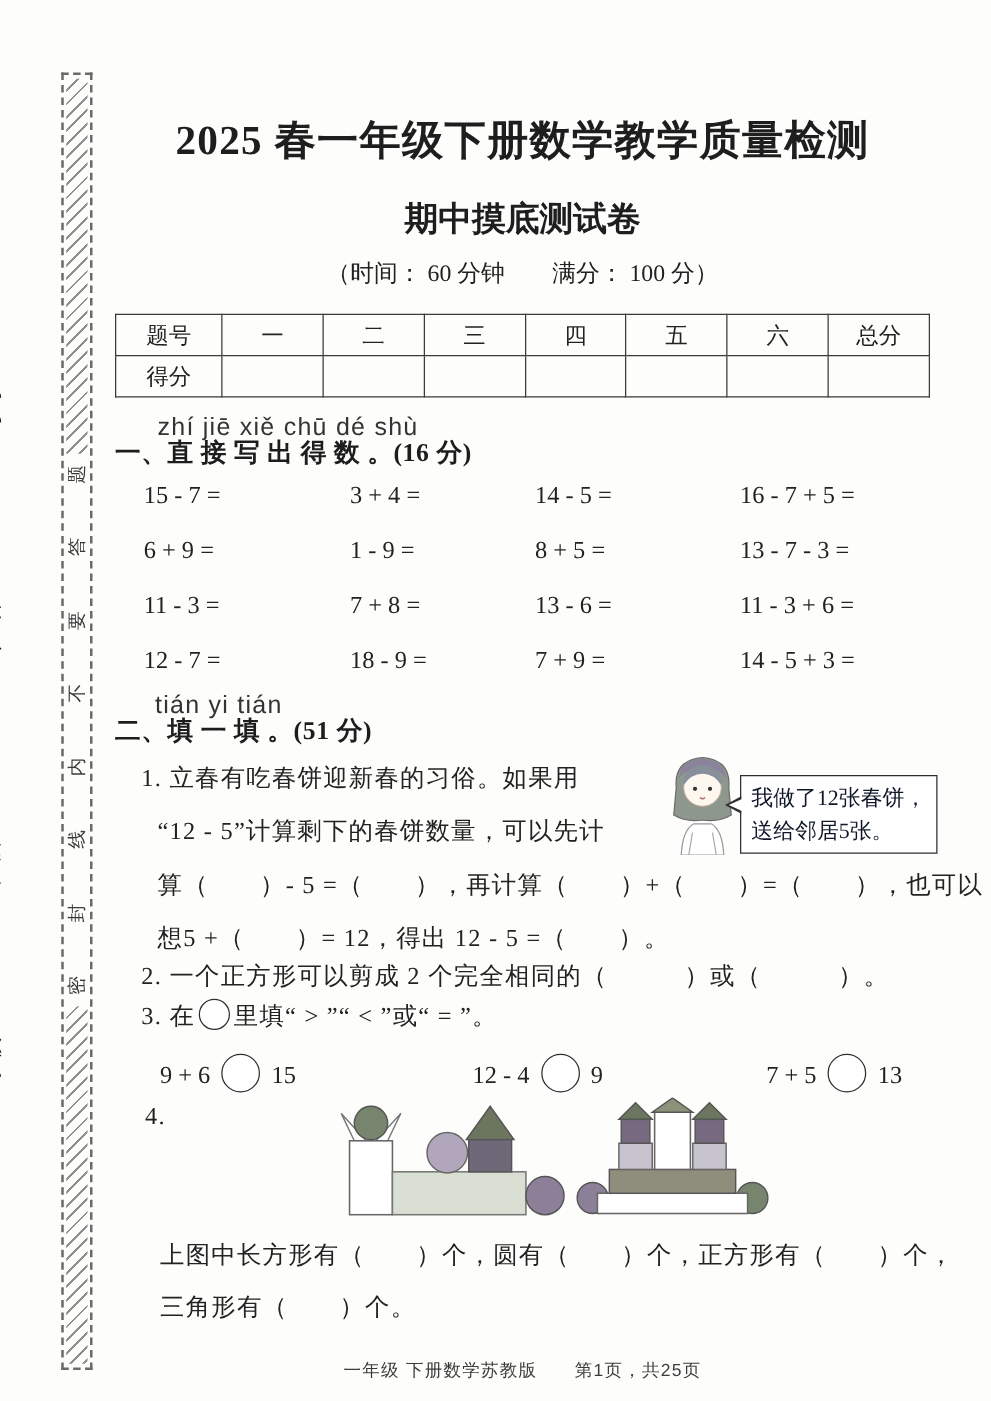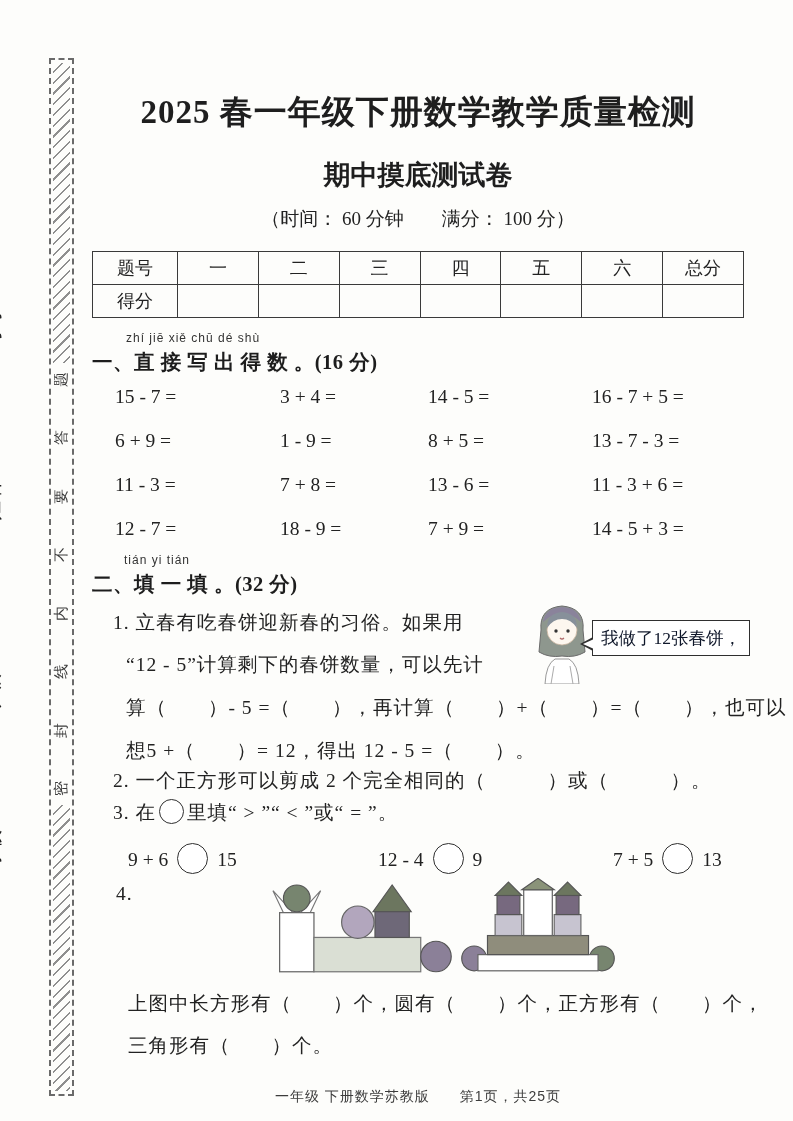--- a/index.html
+++ b/index.html
@@ -30,21 +30,21 @@
   #main{position:absolute;left:90px;top:0;width:656px;height:1121px;}
   .abs{position:absolute;}
   .page-title{width:100%;text-align:center;font-size:33px;font-weight:bold;letter-spacing:1px;color:#1e1e1e;}
   .page-subtitle{width:100%;text-align:center;font-size:27px;font-weight:bold;color:#1e1e1e;}
   .page-info{width:100%;text-align:center;font-size:19px;color:#222;}
   
   table.score{border-collapse:collapse;width:652px;table-layout:fixed;}
   table.score td{border:1.6px solid #3a3a3a;height:30px;text-align:center;font-size:18px;color:#222;
     font-family:"Liberation Sans","DejaVu Sans",sans-serif;}
   td.qcol{width:82px;}
-  .pinyin{font-size:12px;color:#333;letter-spacing:1px;font-family:"Liberation Sans","DejaVu Sans",sans-serif;}
+  .pinyin{font-size:20px;color:#333;letter-spacing:1px;font-family:"Liberation Sans","DejaVu Sans",sans-serif;}
   .sec-head{font-size:20.5px;font-weight:bold;color:#1d1d1d;letter-spacing:0.5px;}
   
   .calc-grid{display:grid;grid-template-columns:165px 148px 164px 160px;grid-auto-rows:44px;font-size:19.5px;color:#222;}
   .calc-grid div{white-space:nowrap;}
   .bodytext{font-size:19.5px;color:#222;letter-spacing:1px;white-space:nowrap;}
   
   .bubble{
     position:absolute;border:1.6px solid #2f2f2f;background:#fff;
     padding:4px 8px;font-size:17.5px;line-height:1.5;color:#0f172a;white-space:nowrap;
   }
@@ -140,21 +140,21 @@
     <div>7 + 8 =</div>
     <div>13 - 6 =</div>
     <div>11 - 3 + 6 =</div>
     <div>12 - 7 =</div>
     <div>18 - 9 =</div>
     <div>7 + 9 =</div>
     <div>14 - 5 + 3 =</div>
   </div>
 
   <div class="abs pinyin" style="top:553px;left:34px;">tián yi tián</div>
-  <div class="abs sec-head" style="top:570px;left:2px;">二、填 一 填 。(32 分)</div>
+  <div class="abs sec-head" style="top:570px;left:2px;">二、填 一 填 。(51 分)</div>
 
   <div class="abs bodytext" style="top:609px;left:23px;">1. 立春有吃春饼迎新春的习俗。如果用</div>
   <div class="abs bodytext" style="top:651px;left:36px;">“12 - 5”计算剩下的春饼数量，可以先计</div>
   <div class="abs bodytext" style="top:694px;left:36px;">算（　　）- 5 =（　　），再计算（　　）+（　　）=（　　），也可以</div>
   <div class="abs bodytext" style="top:737px;left:36px;">想5 +（　　）= 12，得出 12 - 5 =（　　）。</div>
 
   <svg class="abs" style="top:600px;left:443px;" width="58" height="84" viewBox="0 0 58 84">
     <path d="M8,30 Q6,8 29,6 Q52,8 50,30 L52,52 Q42,58 29,56 Q16,58 6,52 Z" fill="#8e978e" stroke="#6b6b6b" stroke-width="1"></path>
     <path d="M10,22 Q12,8 29,7 Q46,8 48,22 Q38,13 29,13 Q20,13 10,22 Z" fill="#8a7f9d" opacity="0.85"></path>
     <circle cx="29" cy="30" r="15" fill="#fdf7ef" stroke="#c9b49e" stroke-width="0.8"></circle>
@@ -164,20 +164,21 @@
     <path d="M27,38 Q29,40 31,38" stroke="#b06a6a" stroke-width="1.2" fill="none"></path>
     <path d="M12,84 Q13,64 22,59 L36,59 Q45,64 46,84 Z" fill="#fff" stroke="#999" stroke-width="1"></path>
     <path d="M21,66 L18,84" stroke="#aaa" stroke-width="1" fill="none"></path>
     <path d="M37,66 L40,84" stroke="#aaa" stroke-width="1" fill="none"></path>
   </svg>
 
   <div class="bubble" style="top:620px;left:502px;">
     <span class="tail"></span>
     <span class="tail-in"></span>
     <div>我做了12张春饼，</div>
+    <div>送给邻居5张。</div>
   </div>
 
   <div class="abs bodytext" style="top:767px;left:23px;">2. 一个正方形可以剪成 2 个完全相同的（　　　）或（　　　）。</div>
 
   <div class="abs bodytext" style="top:799px;left:23px;">
     <span>3. 在</span><span class="mini-circle"></span><span>里填“ &gt; ”“ &lt; ”或“ = ”。</span>
   </div>
   <div class="abs cmp-row" style="top:843px;left:38px;width:600px;">
     <div class="cmp-item" style="width:250px;">
       <span>9 + 6</span><span class="cmp-circle"></span><span>15</span>

